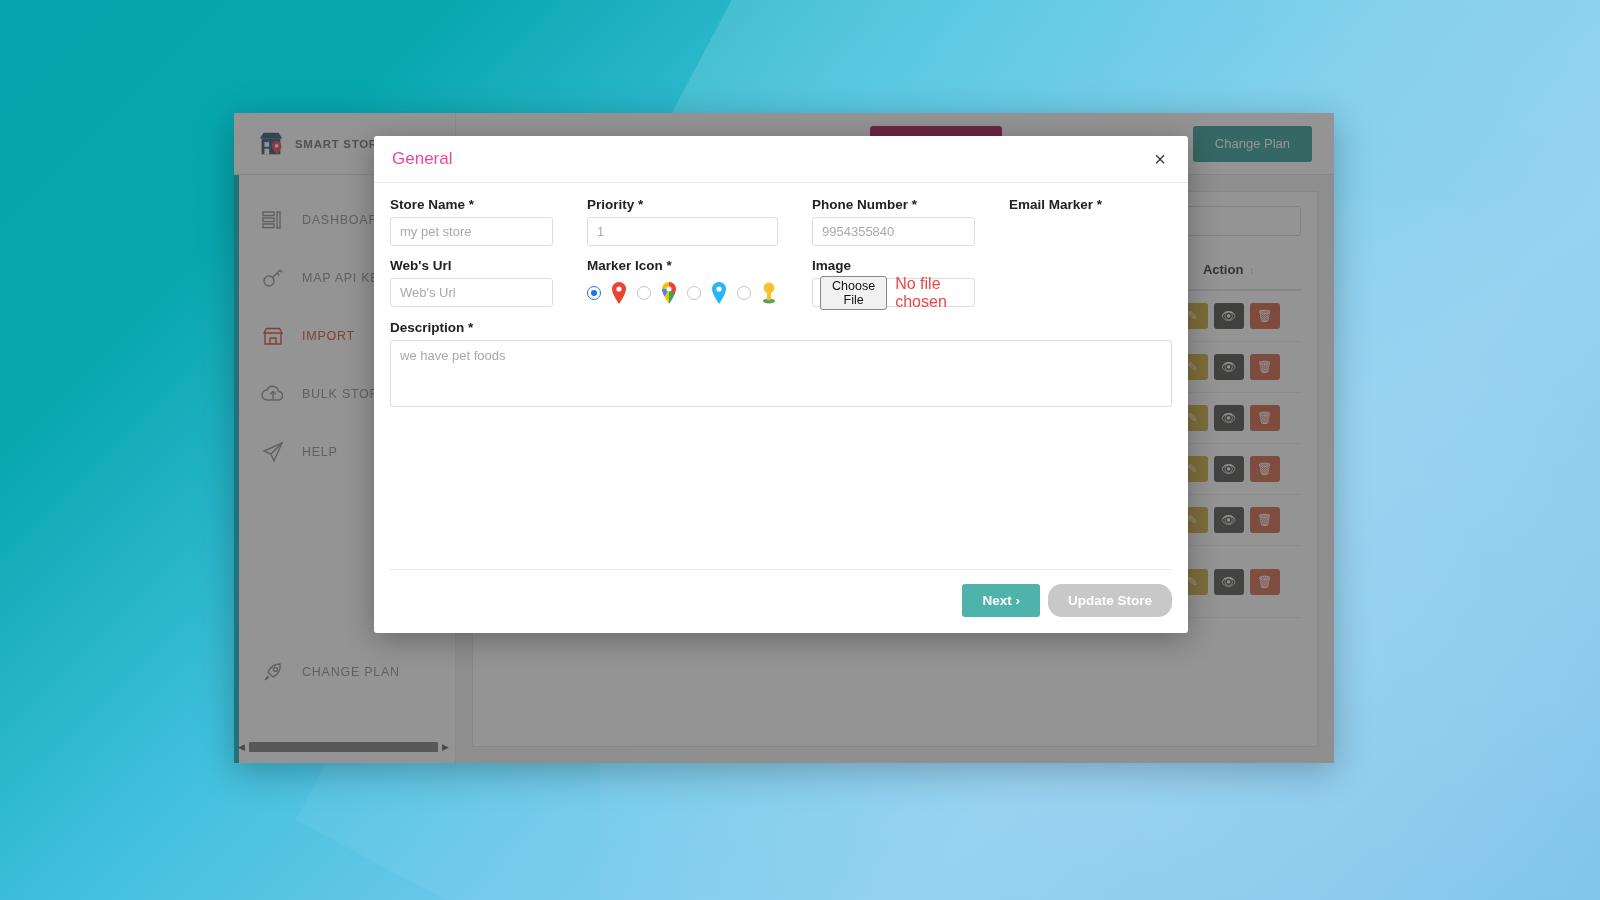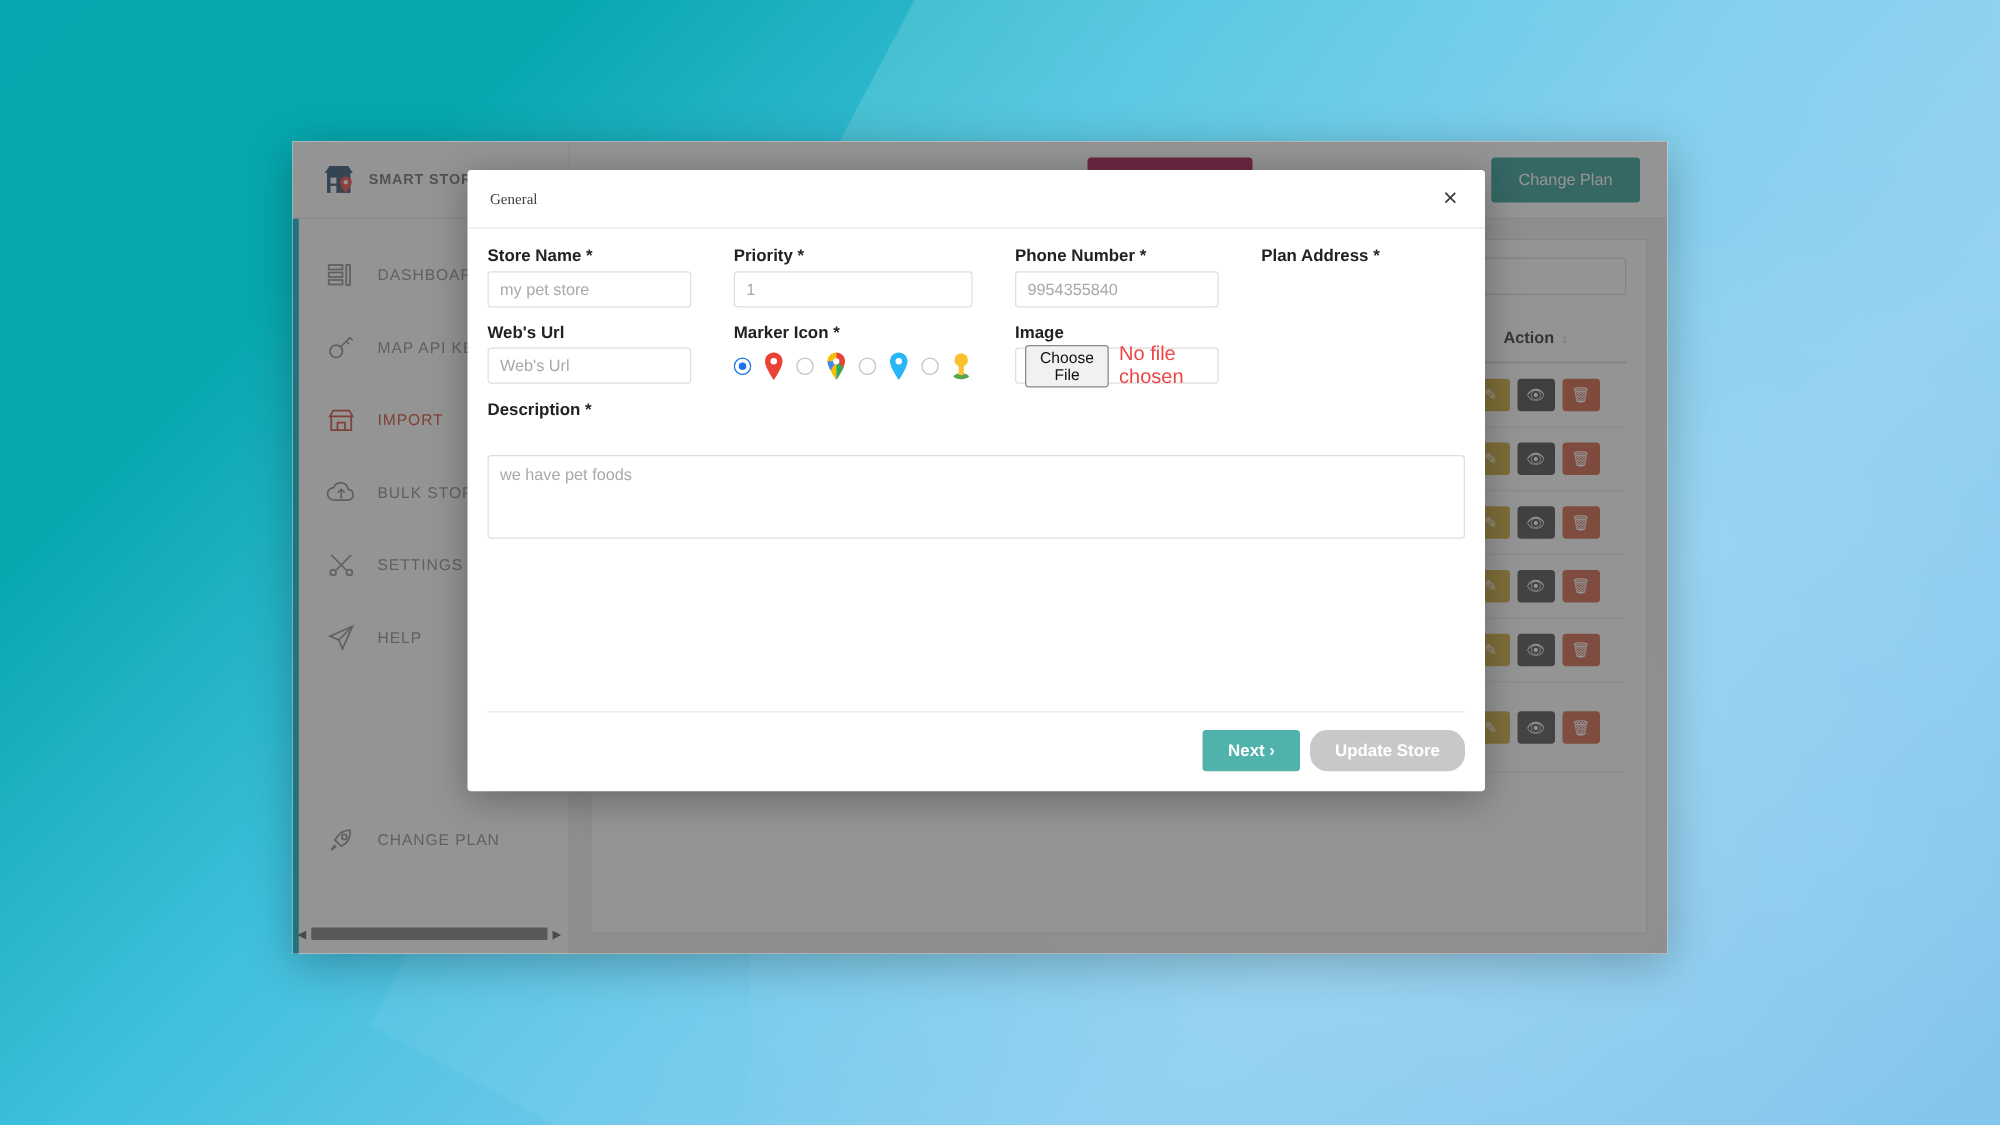--- a/index.html
+++ b/index.html
@@ -166,21 +166,21 @@
     background: #fff;
     box-shadow: 0 6px 30px rgba(0,0,0,0.30);
     border-radius: 3px;
     display: flex; flex-direction: column;
   }
   .modal-head {
     height: 47px; padding: 0 18px;
     display: flex; align-items: center; justify-content: space-between;
     border-bottom: 1px solid #e9e9e9;
   }
-  .modal-title { font-size: 12px; color: #404040; font-weight: 400; font-family: Liberation Serif, serif; }
+  .modal-title { font-size: 17px; color: #ec4899; font-weight: 400; }
   .modal-close {
     background: none; border: 0; font-size: 20px; color: #3c3c3c;
     line-height: 1; padding: 2px 4px; cursor: pointer;
   }
   .modal-body { flex: 1; padding: 14px 16px 0 16px; overflow: hidden; }
   .grid2 {
     display: grid; grid-template-columns: 1fr 1fr 1fr 1fr;
     column-gap: 34px; row-gap: 0px;
   }
   .fgroup { margin-bottom: 12px; }
@@ -193,21 +193,20 @@
     border: 1px solid #dedede; border-radius: 3px;
     padding: 4px 9px; font-size: 13px; color: #444;
     background: #fff; font-family: "Liberation Sans", sans-serif;
   }
   .finput::placeholder { color: #a9a9a9; }
   textarea.farea {
     width: 100%; height: 67px; resize: none;
     border: 1px solid #dedede; border-radius: 3px;
     padding: 7px 9px; font-size: 13px; color: #444;
     font-family: "Liberation Sans", sans-serif;
-    margin-top: 24px;
   }
   textarea.farea::placeholder { color: #a9a9a9; }
 
   
   .marker-row { display: flex; align-items: center; gap: 9px; height: 30px; }
   .radio {
     width: 14px; height: 14px; border-radius: 50%;
     border: 1.5px solid #c4c4c4; background: #fff;
     display: inline-block; position: relative; cursor: pointer;
     flex: 0 0 14px;
@@ -322,31 +321,20 @@
         <span class="side-ico">
           <svg viewBox="0 0 26 26" width="26" height="26" fill="none" stroke="#8d8d8d" stroke-width="1.4">
             <path d="M7 19a5 5 0 010-10 6 6 0 0111.5 1.5A4.3 4.3 0 0119 19z"></path>
             <path d="M13 18v-7"></path>
               <path d="M10.2 13.2L13 10.4l2.8 2.8"></path>
           </svg>
         </span>
         <span>BULK STORE IMPORT</span>
       </div>
 
-      <div class="side-item">
-        <span class="side-ico">
-          <svg viewBox="0 0 26 26" width="26" height="26" fill="none" stroke="#8d8d8d" stroke-width="1.4">
-            <path d="M5 5l12 12"></path>
-              <path d="M21 5L9 17"></path>
-            <circle cx="6.5" cy="19" r="2.3"></circle>
-              <circle cx="19.5" cy="19" r="2.3"></circle>
-          </svg>
-        </span>
-        <span>SETTINGS</span>
-      </div>
 
       <div class="side-item">
         <span class="side-ico">
           <svg viewBox="0 0 26 26" width="26" height="26" fill="none" stroke="#8d8d8d" stroke-width="1.4">
             <path d="M22 4L4 12l7 3 3 7z"></path>
               <path d="M11 15l11-11"></path>
           </svg>
         </span>
         <span>HELP</span>
       </div>
@@ -511,21 +499,21 @@
           <label class="flabel">Priority *</label>
           <input class="finput" type="text" placeholder="1" style="">
         </div>
 
         <div class="fgroup">
           <label class="flabel">Phone Number *</label>
           <input class="finput" type="text" placeholder="9954355840" style="">
         </div>
 
         <div class="fgroup">
-          <label class="flabel">Plan Address *</label>
+          <label class="flabel">Email Marker *</label>
         </div>
 
 
         <div class="fgroup">
           <label class="flabel">Web's Url</label>
           <input class="finput" type="text" placeholder="Web's Url" style="">
         </div>
 
         <div class="fgroup">
           <label class="flabel">Marker Icon *</label>

